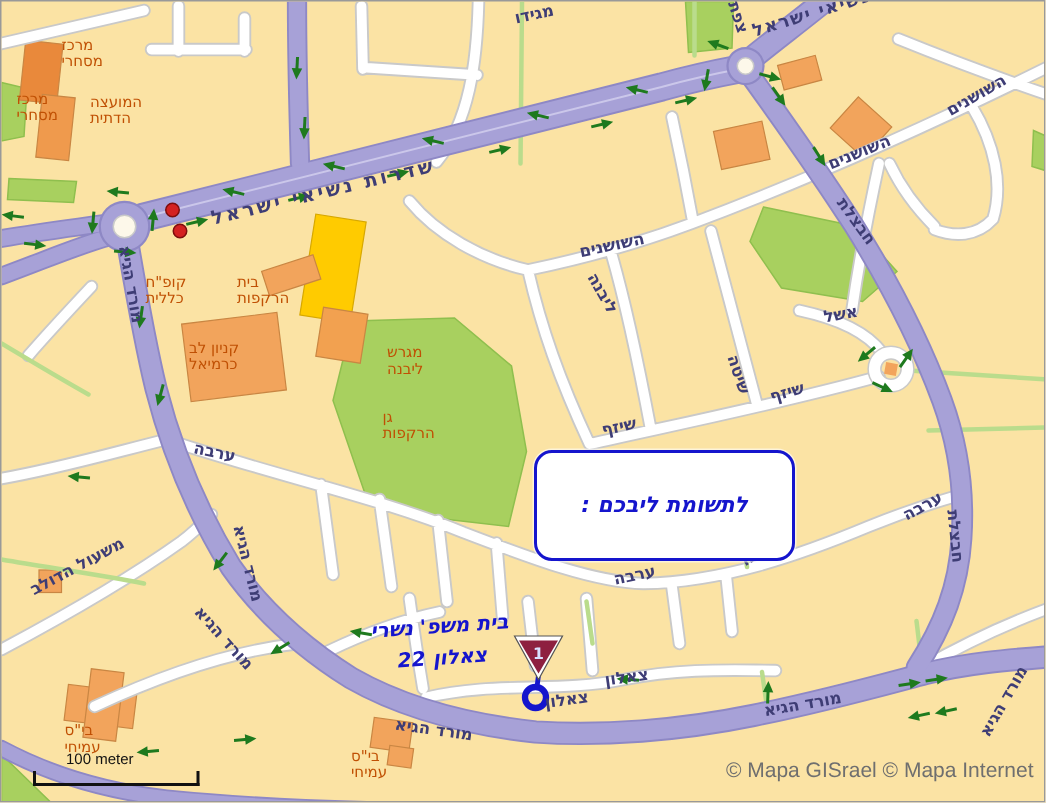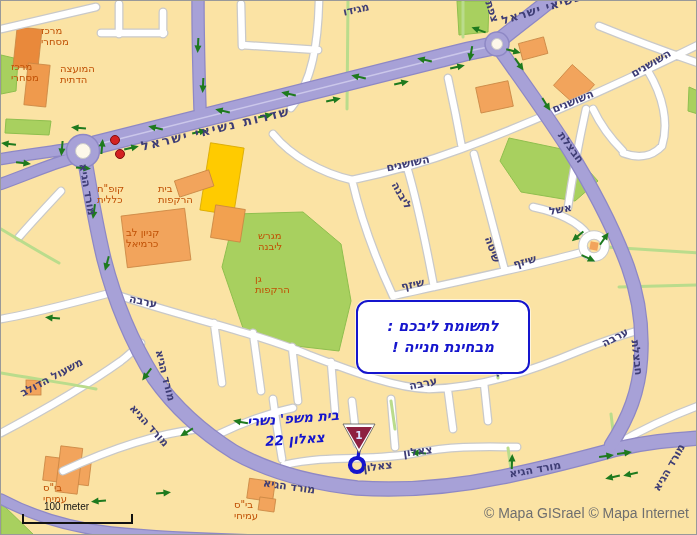--- a/index.html
+++ b/index.html
@@ -241,21 +241,20 @@
       <span>בי"ס</span>
       <span>עמיחי</span>
     </div>
   <div class="poi" style="left:233px;top:498px;">
       <span>בי"ס</span>
       <span>עמיחי</span>
     </div>
 
   <div class="ann">
     <div>לתשומת ליבכם :</div>
-    <div>מבחינת חנייה !</div>
   </div>
 
   <div class="note" style="left:246px;top:409px;">בית משפ' נשרי</div>
   <div class="note" style="left:264px;top:430px;">צאלון 22</div>
 
   <div class="scalelabel">100 meter</div>
   <div class="scalebar"></div>
 
   <div class="attrib">© Mapa GISrael © Mapa Internet</div>
 </div>

